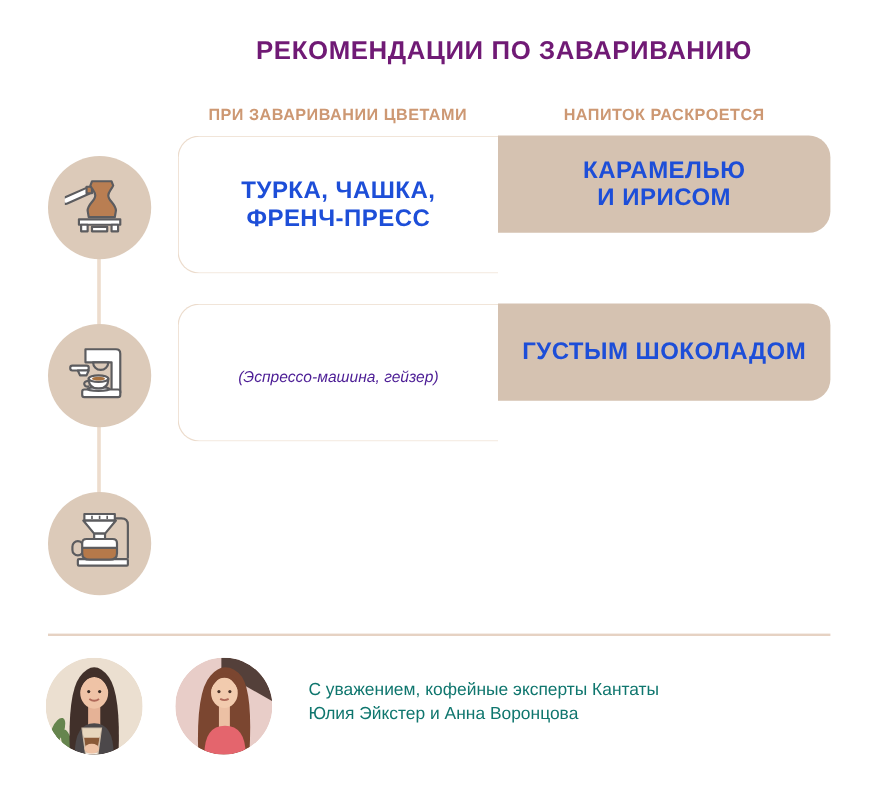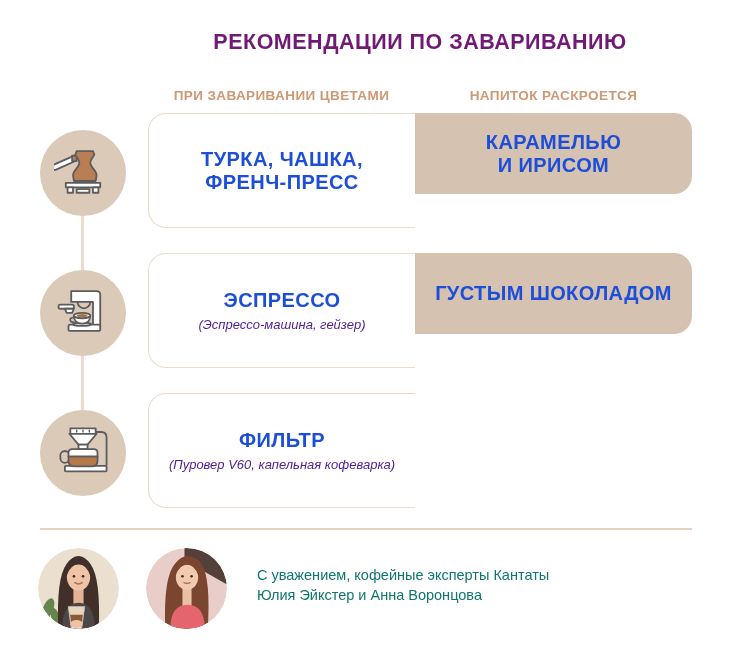--- a/index.html
+++ b/index.html
@@ -181,31 +181,26 @@
   <div class="card-white r1c">
     <div class="method-name preline">ТУРКА, ЧАШКА,
 ФРЕНЧ-ПРЕСС</div>
   </div>
   <div class="card-beige r1c">
     <div class="result-text preline">КАРАМЕЛЬЮ
 И ИРИСОМ</div>
   </div>
 
   <div class="card-white r2c">
-    <div class="method-name">ЭСПРЕССО</div>
     <div class="method-note">(Эспрессо-машина, гейзер)</div>
   </div>
   <div class="card-beige r2c">
     <div class="result-text">ГУСТЫМ ШОКОЛАДОМ</div>
   </div>
 
-  <div class="card-white r3c">
-    <div class="method-name">ФИЛЬТР</div>
-    <div class="method-note">(Пуровер V60, капельная кофеварка)</div>
-  </div>
 
   <div class="divider"></div>
 
   <div class="avatar a1">
     <svg width="81" height="81" viewBox="0 0 80 80">
       <defs>
           <clipPath id="av1">
             <circle cx="40" cy="40" r="40"></circle>
           </clipPath>
         </defs>

